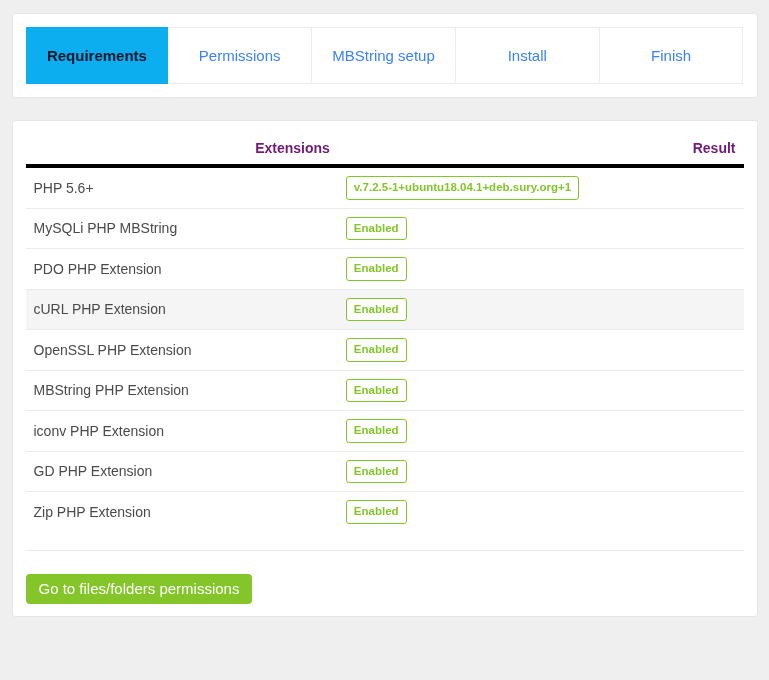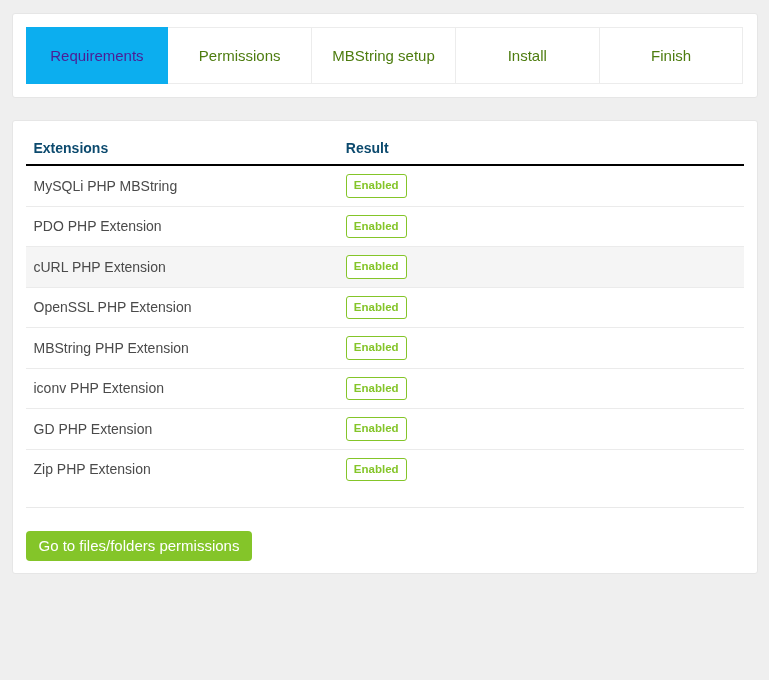--- a/index.html
+++ b/index.html
@@ -22,51 +22,51 @@
   
   .tabs-card { margin-top: 13px; padding: 13px; }
   .tabbar { display: flex; }
   .tab {
     flex: 1 1 0;
     height: 57px;
     display: flex;
     align-items: center;
     justify-content: center;
     font-size: 15px;
-    color: #4d7c0f;
+    color: #3b82f6;
     background: #ffffff;
     border: 1px solid #ececec;
     margin-left: -1px;
     cursor: pointer;
     white-space: nowrap;
   }
   .tab:first-child { margin-left: 0; }
   .tab.active {
-    color: #4c1d95;
-    font-weight: normal;
+    color: #0f172a;
+    font-weight: bold;
     border: none;
     position: relative;
     z-index: 1;
   }
 
   
   .main-card { margin-top: 22px; padding: 15px 13px 12px; }
   table {
     width: 100%;
     border-collapse: collapse;
     font-size: 14px;
     color: #4a4a4a;
   }
   th {
-    text-align: left;
+    text-align: right;
     font-size: 14px;
     font-weight: bold;
-    color: #0c4a6e;
+    color: #701a75;
     padding: 4px 8px 8px;
-    border-bottom: 2px solid #000000;
+    border-bottom: 4px solid #000000;
   }
   td {
     padding: 8px;
     border-bottom: 1px solid #ebebeb;
     line-height: 20px;
   }
   tbody tr:last-child td { border-bottom: none; }
   tr.hl td { background: #f5f5f5; }
   td.name-cell { width: 43.5%; }
 
@@ -131,20 +131,24 @@
 
   <div class="card main-card">
     <table>
       <thead>
         <tr>
           <th>Extensions</th>
           <th>Result</th>
         </tr>
       </thead>
       <tbody id="rows">
+  <tr>
+    <td class="name-cell">PHP 5.6+</td>
+    <td class="result-cell"><span class="badge" style="color: rgb(132, 197, 41); border-color: rgb(132, 197, 41);">v.7.2.5-1+ubuntu18.04.1+deb.sury.org+1</span></td>
+  </tr>
 
   <tr>
     <td class="name-cell">MySQLi PHP MBString</td>
     <td class="result-cell"><span class="badge" style="color: rgb(132, 197, 41); border-color: rgb(132, 197, 41);">Enabled</span></td>
   </tr>
 
   <tr>
     <td class="name-cell">PDO PHP Extension</td>
     <td class="result-cell"><span class="badge" style="color: rgb(132, 197, 41); border-color: rgb(132, 197, 41);">Enabled</span></td>
   </tr>

